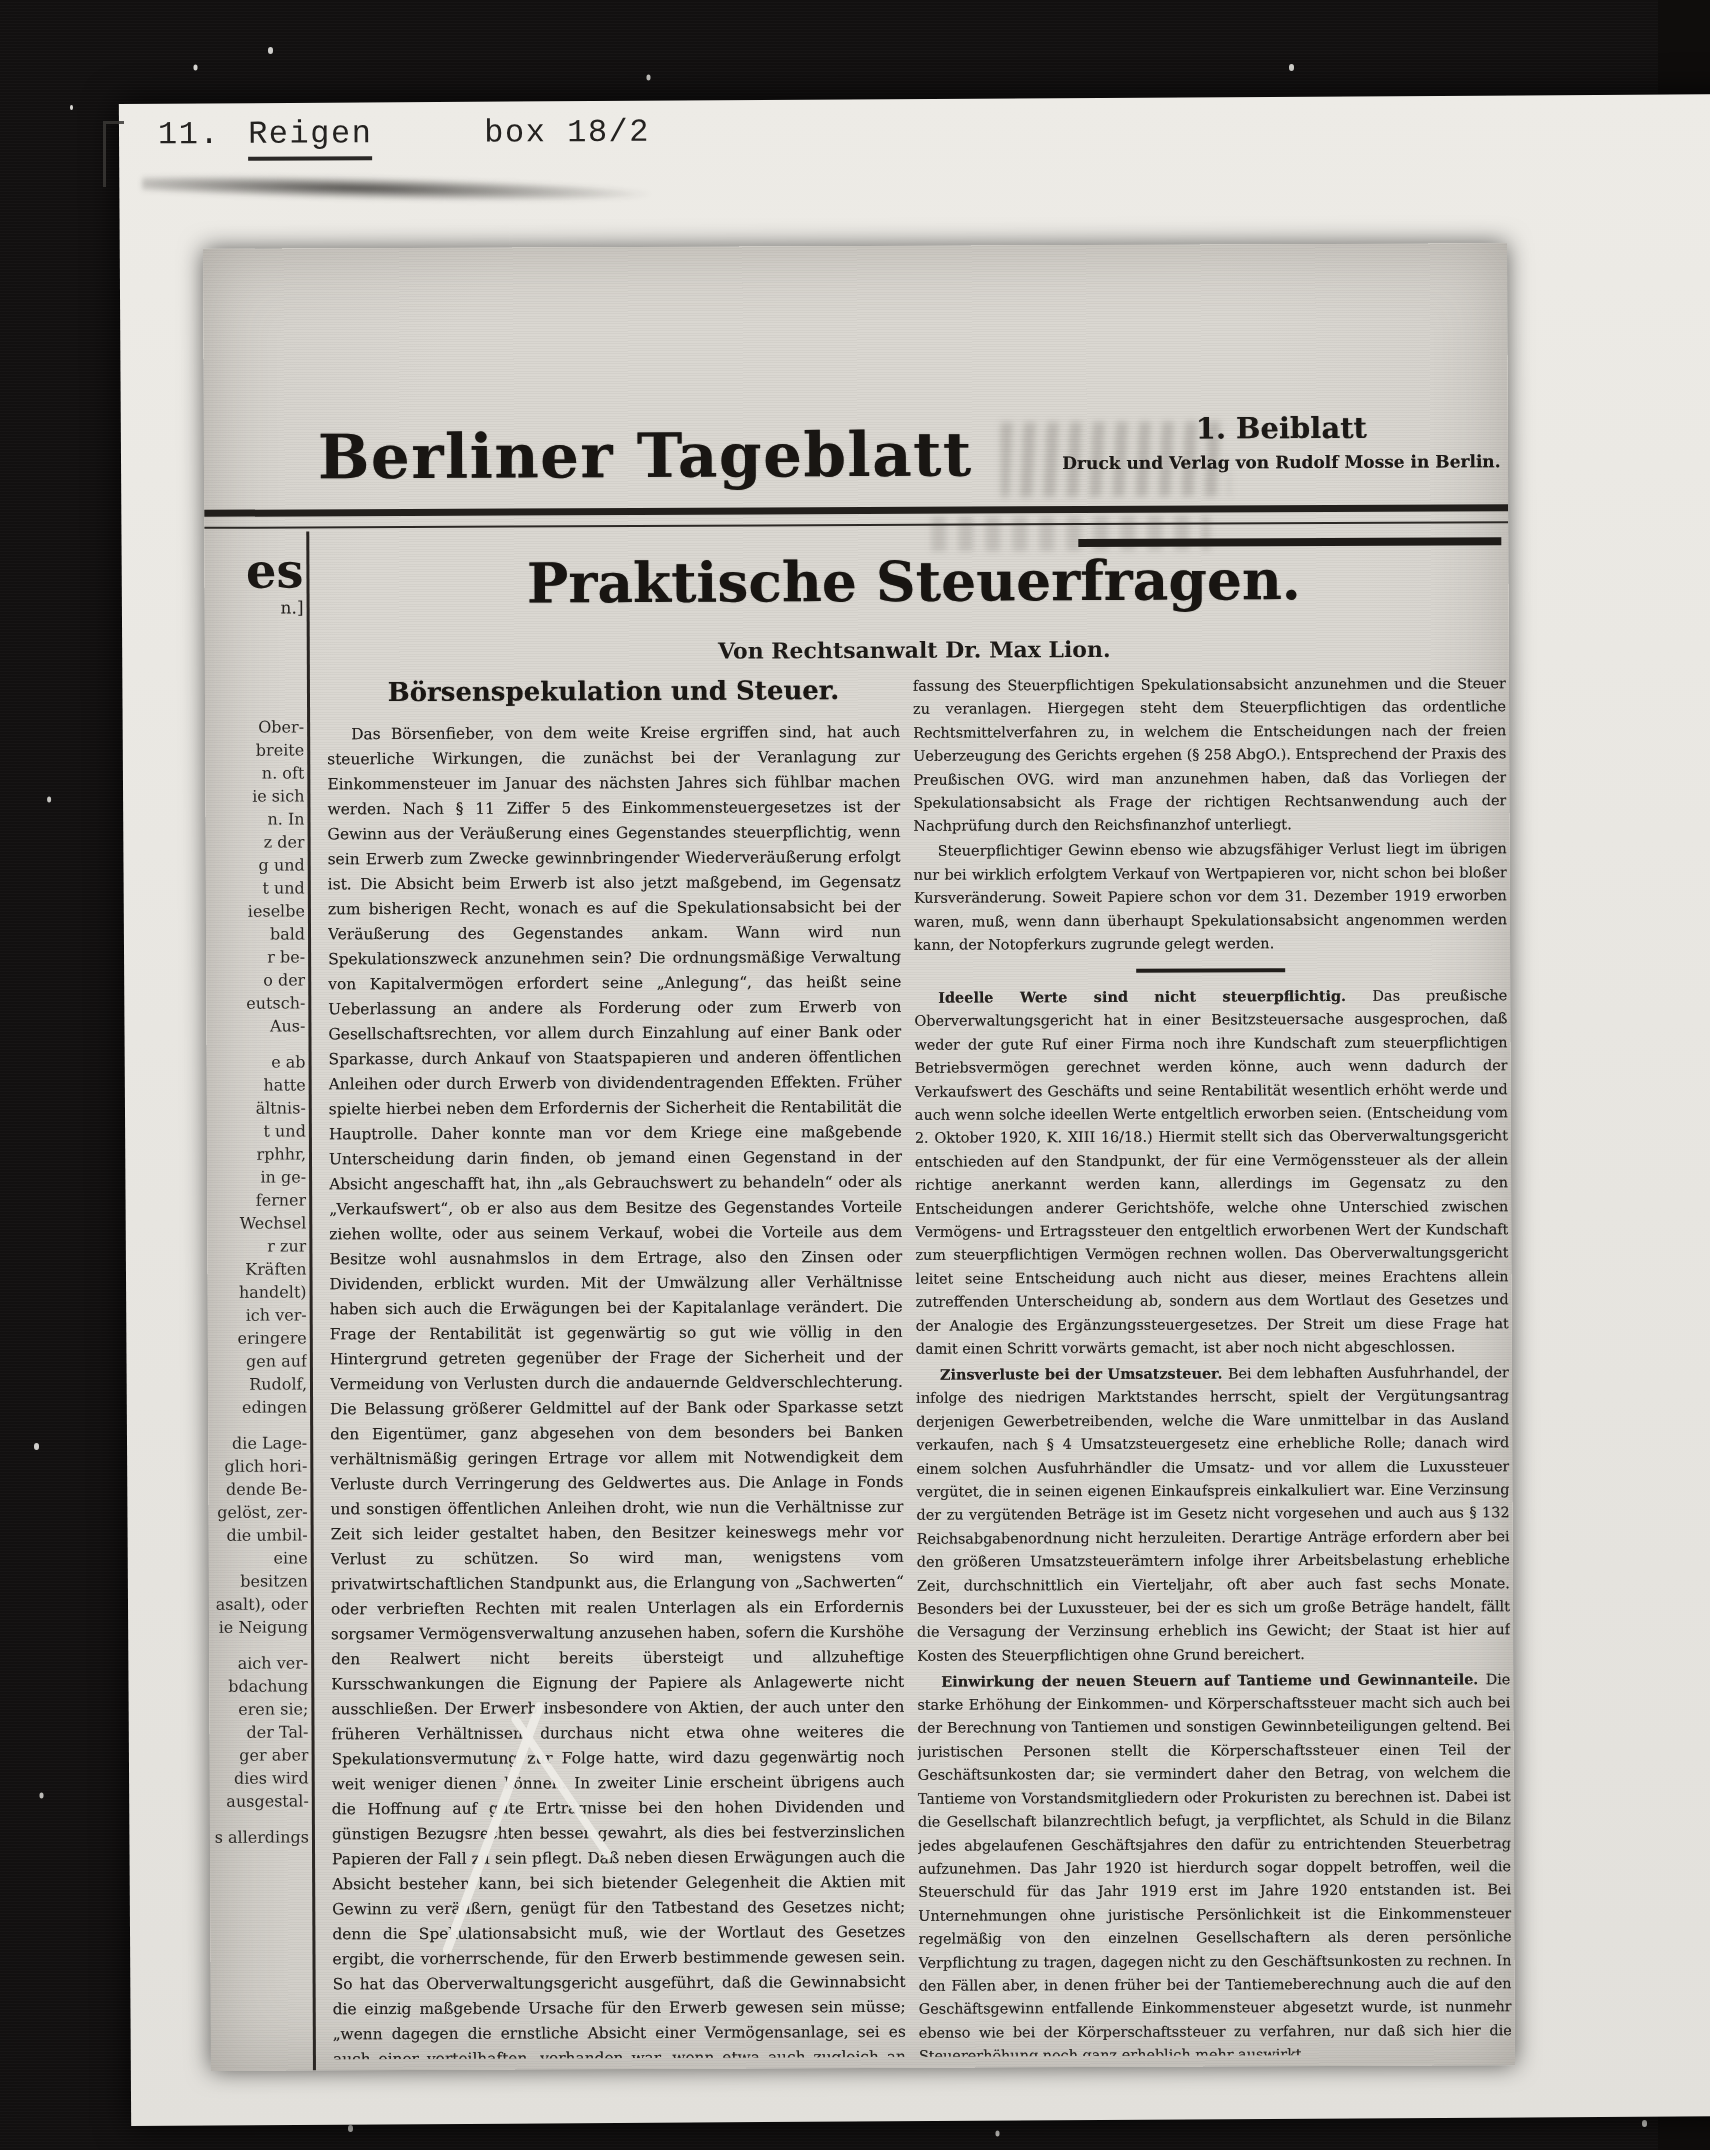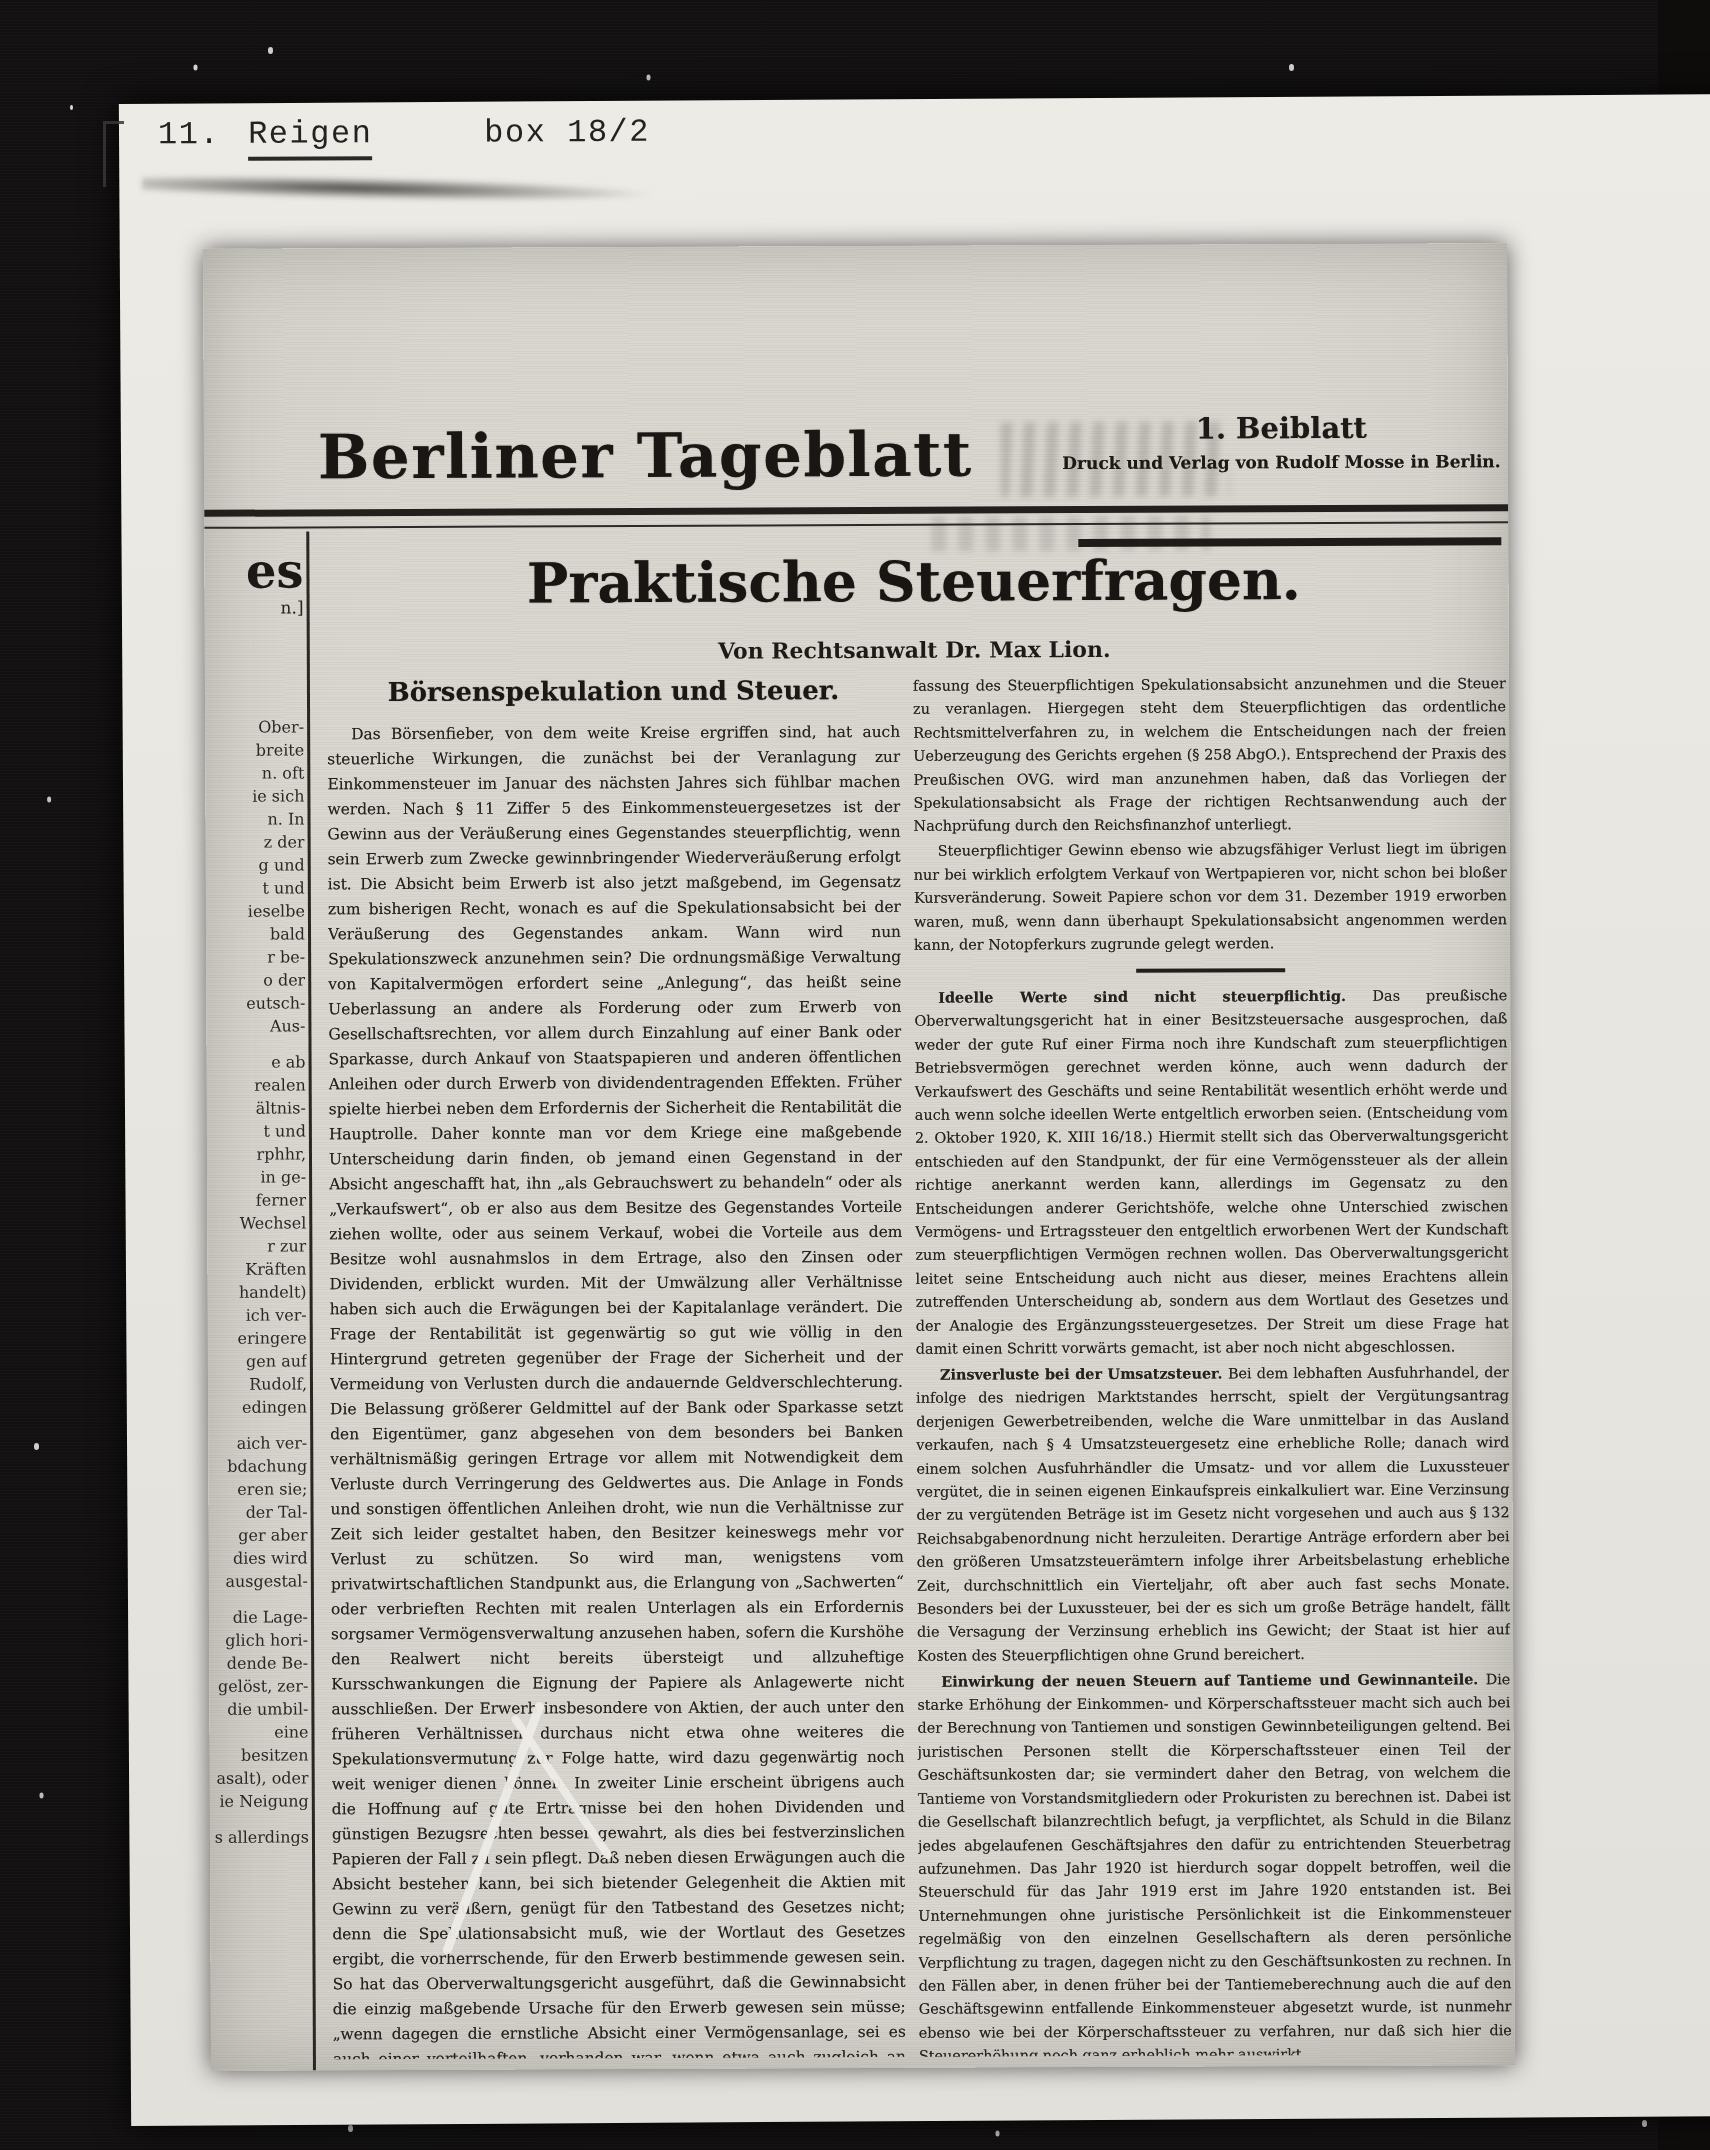--- a/index.html
+++ b/index.html
@@ -117,54 +117,54 @@
           <div>t und</div>
           <div>ieselbe</div>
           <div>bald</div>
           <div>r be-</div>
           <div>o der</div>
           <div>eutsch-</div>
           <div>Aus-</div>
         </div>
         <div class="frag-group">
           <div>e ab</div>
-          <div>realen</div>
+          <div>hatte</div>
           <div>ältnis-</div>
           <div>t und</div>
           <div>rphhr,</div>
           <div>in ge-</div>
           <div>ferner</div>
           <div>Wechsel</div>
           <div>r zur</div>
           <div>Kräften</div>
           <div>handelt)</div>
           <div>ich ver-</div>
           <div>eringere</div>
           <div>gen auf</div>
           <div>Rudolf,</div>
           <div>edingen</div>
         </div>
         <div class="frag-group">
-          <div>aich ver-</div>
-          <div>bdachung</div>
-          <div>eren sie;</div>
-          <div>der Tal-</div>
-          <div>ger aber</div>
-          <div>dies wird</div>
-          <div>ausgestal-</div>
-        </div>
-        <div class="frag-group">
           <div>die Lage-</div>
           <div>glich hori-</div>
           <div>dende Be-</div>
           <div>gelöst, zer-</div>
           <div>die umbil-</div>
           <div>eine besitzen</div>
           <div>asalt), oder</div>
           <div>ie Neigung</div>
+        </div>
+        <div class="frag-group">
+          <div>aich ver-</div>
+          <div>bdachung</div>
+          <div>eren sie;</div>
+          <div>der Tal-</div>
+          <div>ger aber</div>
+          <div>dies wird</div>
+          <div>ausgestal-</div>
         </div>
         <div class="frag-group">
           <div>s allerdings</div>
         </div>
       </div>
 
     <div class="article-title">Praktische Steuerfragen.</div>
     <div class="article-byline">Von Rechtsanwalt Dr. Max Lion.</div>
 
     <div class="columns">

